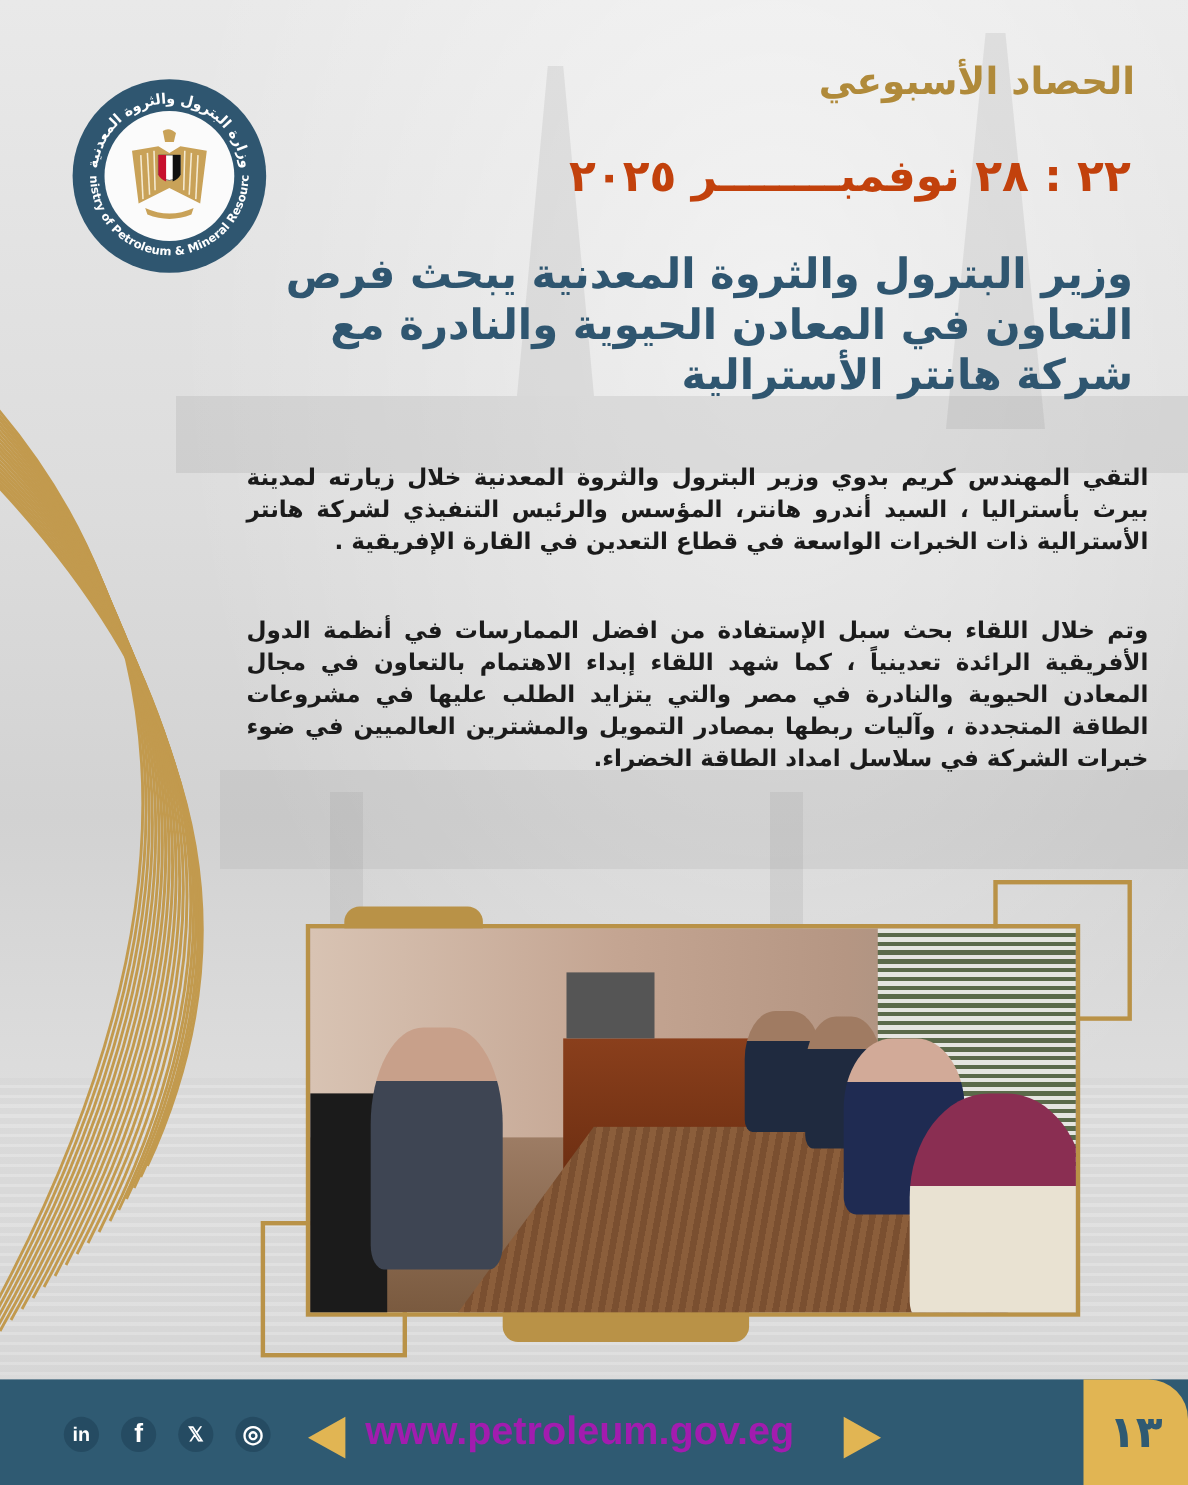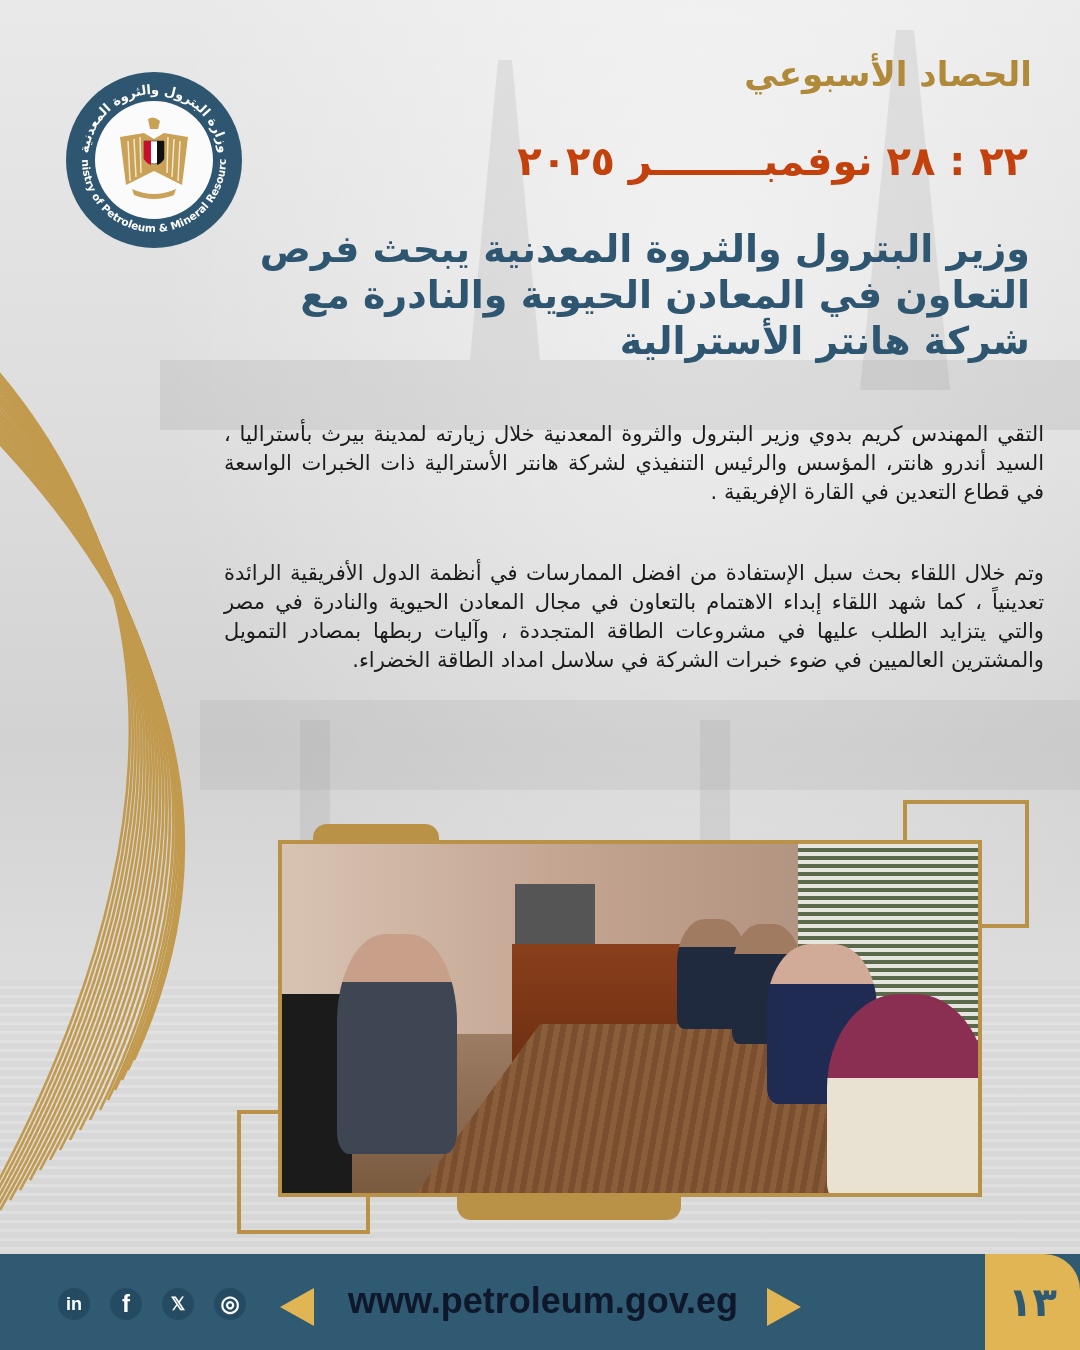--- a/index.html
+++ b/index.html
@@ -55,21 +55,21 @@
     direction: rtl; white-space: nowrap;
   }
   .headline {
     position: absolute; right: 50px; top: 226px; width: 800px;
     direction: rtl; 
     font-size: 38px; font-weight: bold; line-height: 46px; color: #2f5670;
   }
   .para {
     position: absolute; right: 36px; width: 820px;
     direction: rtl; text-align: justify; text-align-last: right;
-    font-size: 21px; font-weight: normal; line-height: 29px; color: #1b1b1b;
+    font-size: 21px; font-weight: bold; line-height: 29px; color: #1b1b1b;
   }
   .para.p1 { top: 420px; }
   .para.p2 { top: 548px; margin-top: 11px; }
 
   
   .frame-tr { position: absolute; left: 903px; top: 800px; width: 126px; height: 128px; border: 4px solid #b99247; }
   .frame-bl { position: absolute; left: 237px; top: 1110px; width: 133px; height: 124px; border: 4px solid #b99247; }
   .tab-top { position: absolute; left: 313px; top: 824px; width: 126px; height: 26px; background: #b99247; border-radius: 14px 14px 0 0; }
   .tab-bot { position: absolute; left: 457px; top: 1190px; width: 224px; height: 30px; background: #b99247; border-radius: 0 0 14px 14px; }
   .photo {
@@ -96,23 +96,23 @@
 
   
   .footer { position: absolute; left: 0; top: 1254px; width: 1080px; height: 96px; background: #2f5a72; }
   .page-tab {
     position: absolute; right: 0; top: 1254px; width: 95px; height: 96px;
     background: #e1b553; border-top-right-radius: 36px;
     display: flex; align-items: center; justify-content: center;
     font-size: 40px; font-weight: bold; color: #2f5a72;
   }
   .url {
-    position: absolute; left: 348px; top: 1280px;
+    position: absolute; left: 332px; top: 1280px;
     font-family: "Liberation Sans", sans-serif;
-    font-size: 36px; font-weight: bold; color: #0f172a; white-space: nowrap;
+    font-size: 36px; font-weight: bold; color: #a21caf; white-space: nowrap;
   }
   .arrow-l { position: absolute; left: 280px; top: 1288px; width: 0; height: 0; border-top: 19px solid transparent; border-bottom: 19px solid transparent; border-right: 34px solid #e1b553; }
   .arrow-r { position: absolute; left: 767px; top: 1288px; width: 0; height: 0; border-top: 19px solid transparent; border-bottom: 19px solid transparent; border-left: 34px solid #e1b553; }
   .social { position: absolute; left: 58px; top: 1288px; display: flex; gap: 20px; }
   .social .ic {
     width: 32px; height: 32px; border-radius: 50%; background: rgba(20,50,70,0.35);
     display: flex; align-items: center; justify-content: center;
     color: #fff; font-family: "Liberation Sans", sans-serif; font-weight: bold; font-size: 18px;
   }
 </style>

